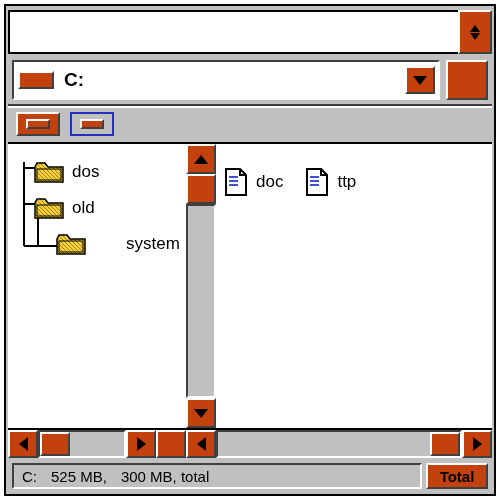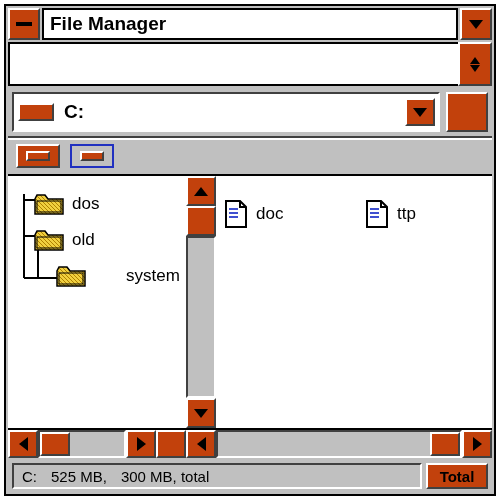--- a/index.html
+++ b/index.html
@@ -153,21 +153,21 @@
   .pane-left{width:178px;}
   .sep-col{width:30px;background:#c0c0c0;display:flex;flex-direction:column;}
   .vbtn{height:30px;display:flex;align-items:center;justify-content:center;}
   .vtrack{flex:1;}
   .vthumb{height:30px;margin-top:0;}
   .pane-right{flex:1;}
   .tree{padding:10px 6px 6px 0;flex:1;position:relative;}
   .tree-svg{position:absolute;left:8px;top:14px;}
   .tree-item{display:flex;align-items:center;gap:8px;height:36px;margin-left:26px;font-size:17px;}
   .tree-item.indent{margin-left:48px;gap:40px;}
-  .files{flex:1;padding:14px 8px;display:grid;grid-template-columns:1fr 1fr;grid-template-rows:48px 48px;gap:6px 22px;}
+  .files{flex:1;padding:14px 8px;display:grid;grid-template-columns:1fr 1fr 1fr 1fr;grid-template-rows:48px 48px;gap:6px 22px;}
   .file{display:flex;align-items:center;gap:8px;font-size:17px;}
   
   .hsb{height:30px;display:flex;background:#c0c0c0;border-top:2px solid #000;}
   .hbtn{width:30px;display:flex;align-items:center;justify-content:center;}
   .htrack{flex:1;position:relative;}
   .hthumb{width:30px;height:100%;}
   .hthumb.right{position:absolute;right:0;top:0;}
   .divider{width:30px;}
   
   .status{height:32px;display:flex;gap:4px;padding:0 4px;align-items:center;margin-top:2px;}
@@ -185,29 +185,20 @@
   <defs>
     <pattern id="hatch" width="4" height="4" patternUnits="userSpaceOnUse">
       <rect width="4" height="4" fill="#f0d040"></rect>
       <path d="M0 0 L4 4 M-1 3 L1 5 M3 -1 L5 1" stroke="#b08000" stroke-width="1"></path>
     </pattern>
   </defs>
 </svg>
 
 <div class="window">
 
-  <div class="titlebar">
-    <div class="title-btn bevel-out">
-        <div class="dash"></div>
-      </div>
-    <div class="title-text">File Manager</div>
-    <div class="title-btn bevel-out">
-        <div class="arrow-down"></div>
-      </div>
-  </div>
 
   <div class="row-blank">
     <div class="btn-right bevel-out spinner">
       <div class="arrow-up"></div>
       <div class="arrow-down"></div>
     </div>
   </div>
 
   <div class="drive-row">
     <div class="drive-field">

